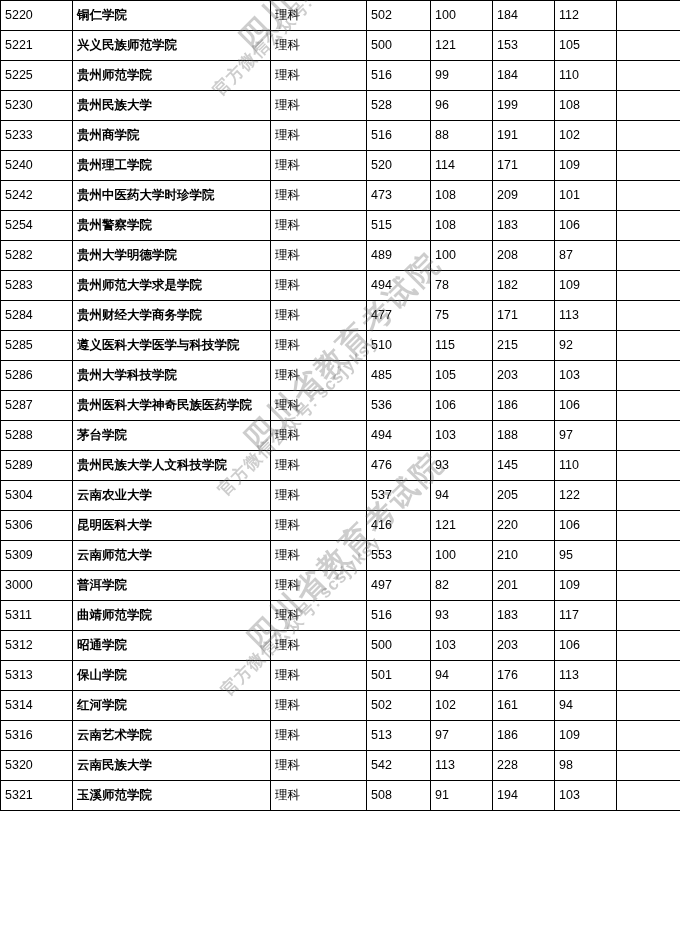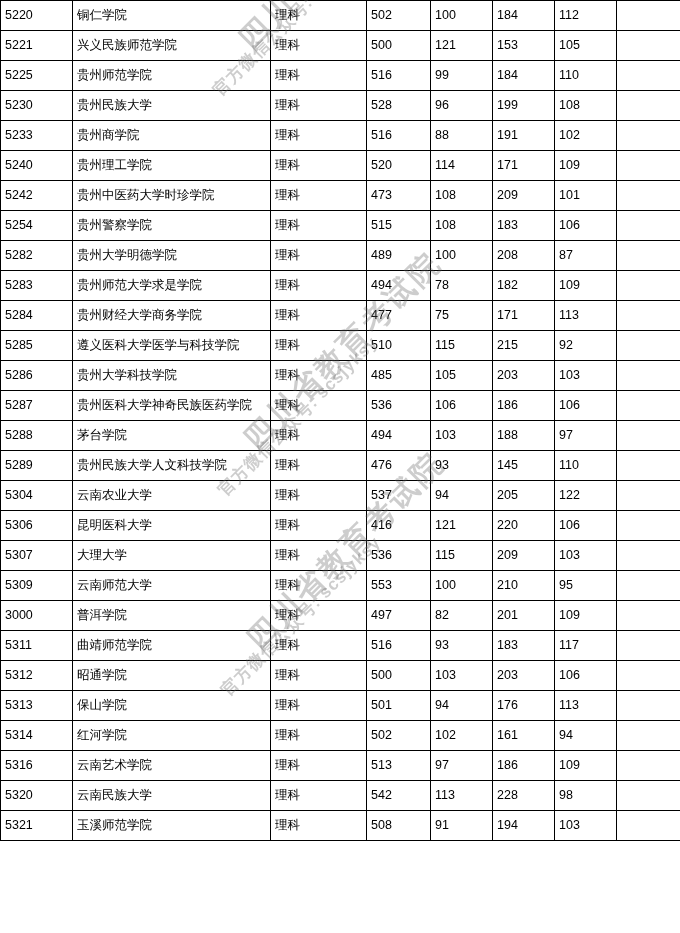--- a/index.html
+++ b/index.html
@@ -39,21 +39,21 @@
   col.c-code { width: 72px; }
   col.c-name { width: 198px; }
   col.c-type { width: 96px; }
   col.c-n1   { width: 64px; }
   col.c-n2   { width: 62px; }
   col.c-n3   { width: 62px; }
   col.c-n4   { width: 62px; }
   col.c-n5   { width: 64px; }
 
   td.code { text-align: left; padding-left: 8px; }
-  td.name { text-align: left; padding-left: 14px; }
+  td.name { text-align: left; padding-left: 14px; font-weight: bold; }
   td.type { text-align: left; padding-left: 10px; margin-top: 21px; }
   td.num  { text-align: left; padding-left: 12px; }
   td.blank { }
 
   
   .wm {
     position: absolute;
     pointer-events: none;
     color: rgba(90, 90, 90, 0.30);
     font-weight: bold;
@@ -265,30 +265,20 @@
           <td class="code">5306</td>
           <td class="name">昆明医科大学</td>
           <td class="type">理科</td>
           <td class="num">416</td>
           <td class="num">121</td>
           <td class="num">220</td>
           <td class="num">106</td>
           <td class="blank"></td>
         </tr>
         <tr>
-          <td class="code">5307</td>
-          <td class="name">大理大学</td>
-          <td class="type">理科</td>
-          <td class="num">536</td>
-          <td class="num">115</td>
-          <td class="num">209</td>
-          <td class="num">103</td>
-          <td class="blank"></td>
-        </tr>
-        <tr>
           <td class="code">5309</td>
           <td class="name">云南师范大学</td>
           <td class="type">理科</td>
           <td class="num">553</td>
           <td class="num">100</td>
           <td class="num">210</td>
           <td class="num">95</td>
           <td class="blank"></td>
         </tr>
         <tr>

